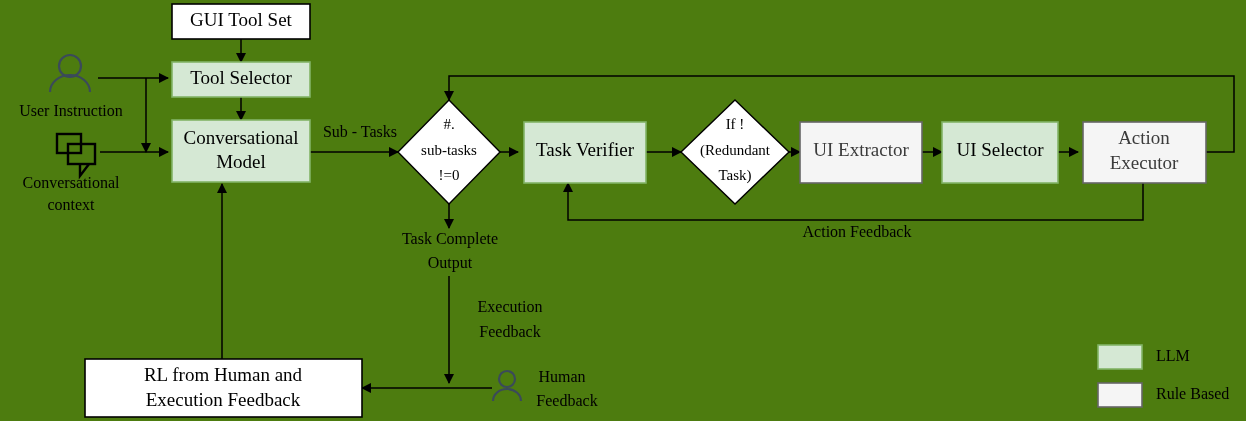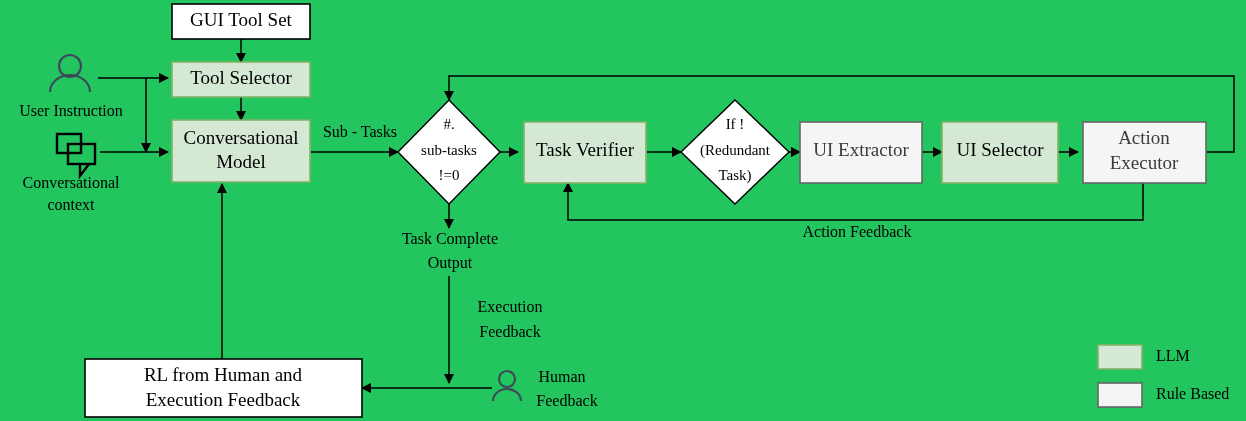--- a/index.html
+++ b/index.html
@@ -4,21 +4,21 @@
 <style>
   html, body {
     margin: 0;
     padding: 0;
     background: #ffffff;
   }
   #root {
     position: relative;
     width: 1246px;
     height: 421px;
-    background: #22c55e;
+    background: #4d7c0f;
     font-family: "Liberation Serif", "DejaVu Serif", serif;
     overflow: hidden;
     text-align: right;
   }
   svg.canvas {
     position: absolute;
     left: 0;
     top: 0;
     width: 1246px;
     height: 421px;

